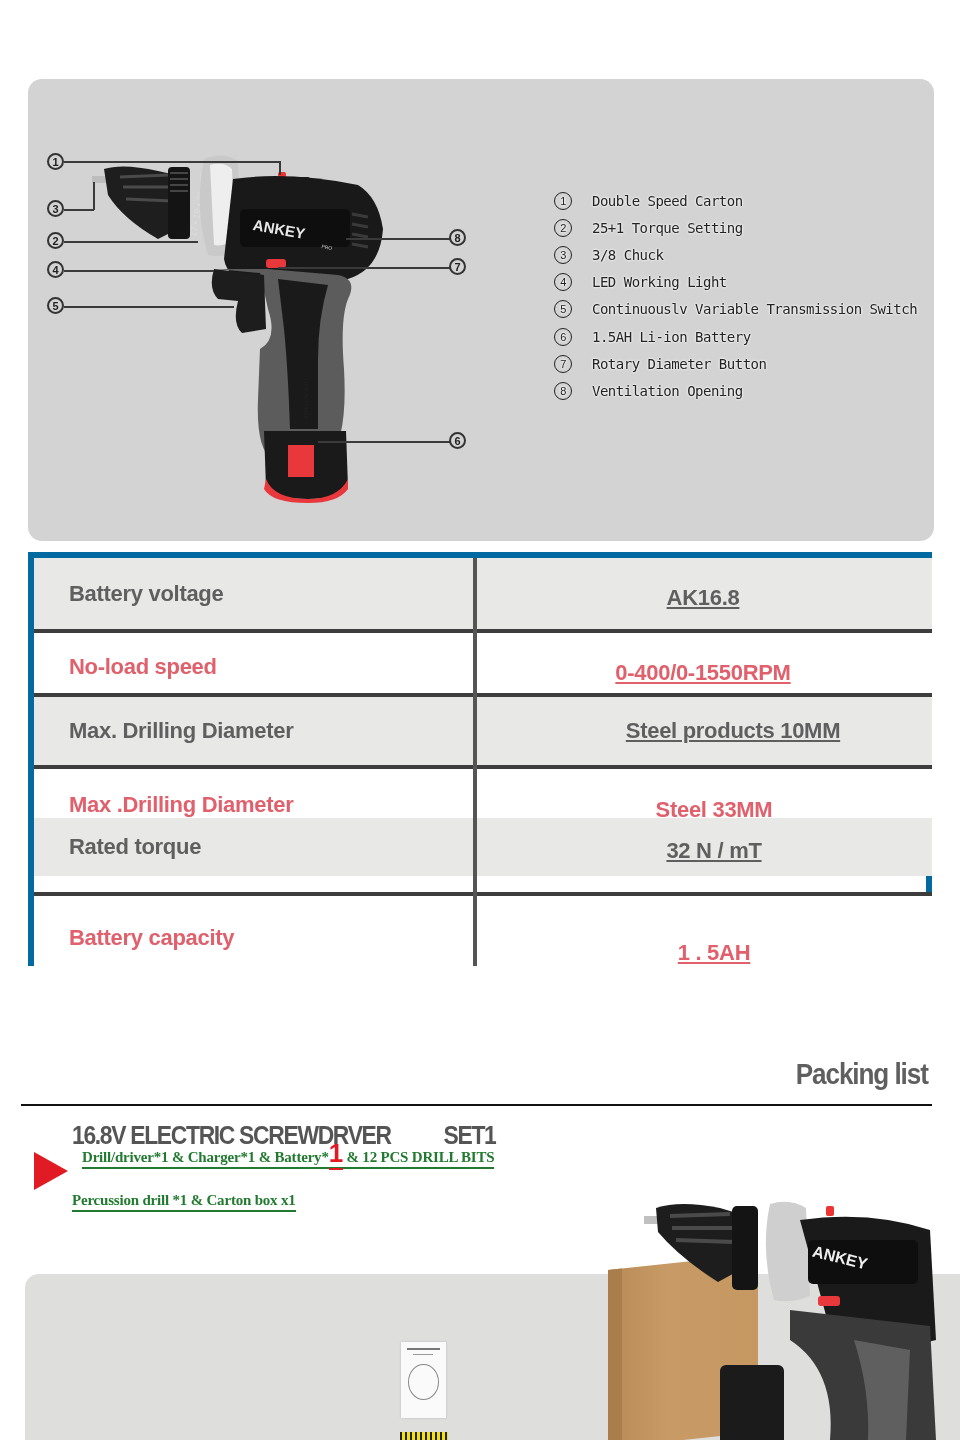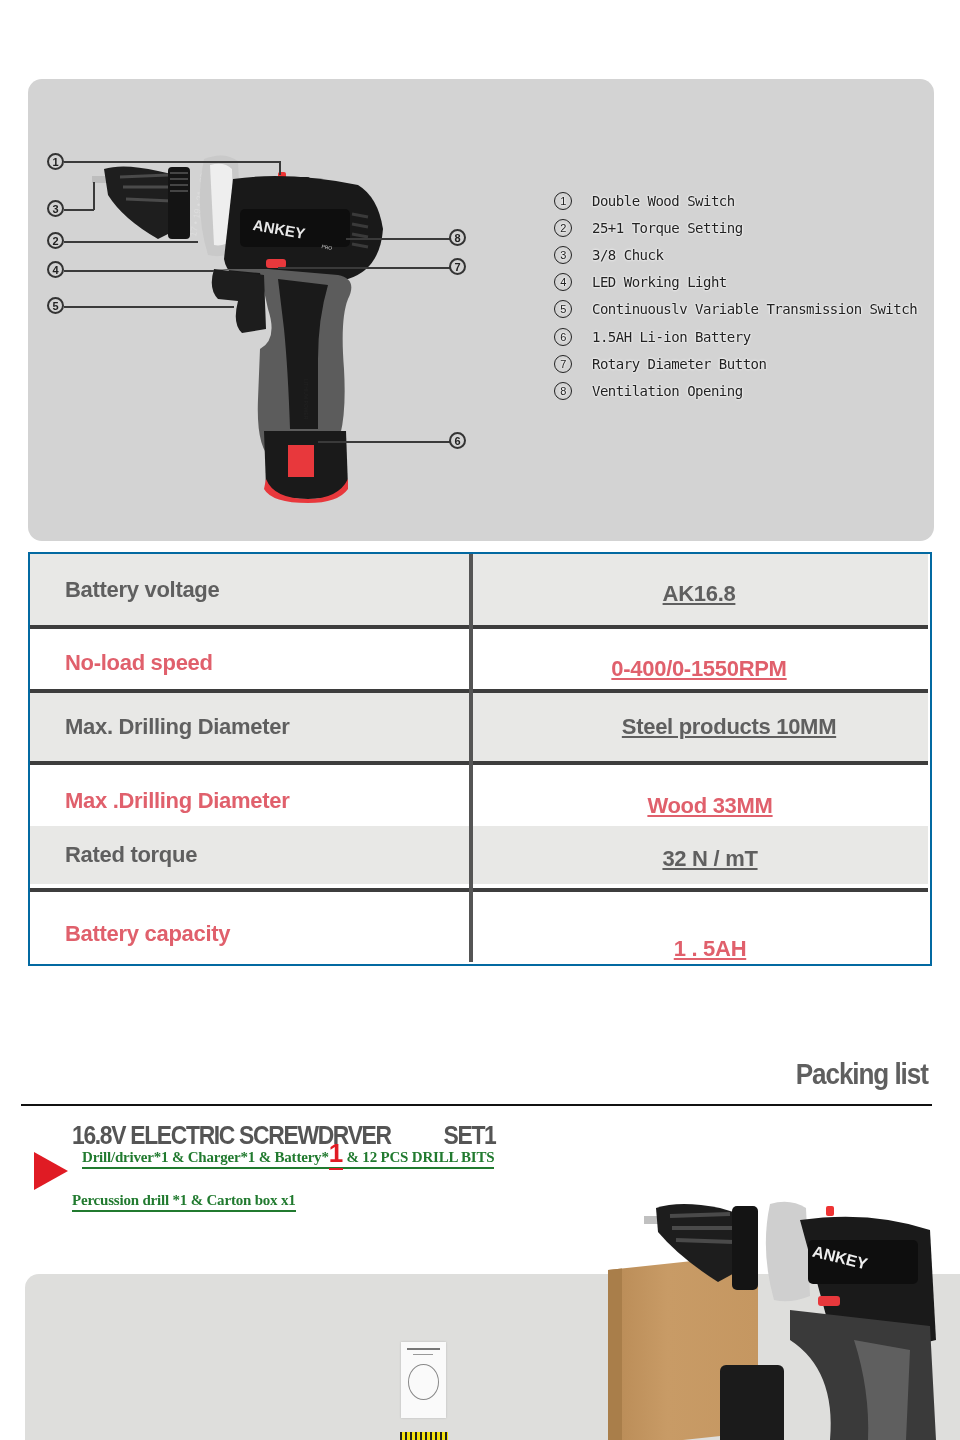--- a/index.html
+++ b/index.html
@@ -23,21 +23,21 @@
   .legend-item { display: flex; align-items: center; height: 27.2px; color: #222;
     font-family: "DejaVu Sans Mono", monospace; font-size: 14px; letter-spacing: -0.5px;
     text-shadow: 0 0 3px #fff, 0 0 2px #fff; }
   .legend-item .num { width: 18px; height: 18px; border: 1.5px solid #222; border-radius: 50%;
     font: 11px "Liberation Sans", sans-serif; display: flex; align-items: center; justify-content: center;
     margin-right: 20px; }
 
   
   .spec-table {
     position: absolute; left: 28px; top: 552px; width: 904px; height: 414px;
-    border: 2px solid #0369a1; border-collapse: collapse;
+    border: 6px solid #0369a1; border-collapse: collapse;
   }
   .spec-row { position: absolute; left: 0; width: 898px; display: flex; }
   .spec-row.gray { background: #e8e8e6; }
   .spec-row.white { background: #ffffff; }
   .spec-row .label { width: 440px; padding-left: 35px; display: flex; align-items: center;
     font: bold 22px "Liberation Sans", sans-serif; letter-spacing: -0.3px; }
   .spec-row .value { flex: 1; display: flex; align-items: center; justify-content: center;
     font: bold 22px "Liberation Sans", sans-serif; letter-spacing: -0.3px; text-decoration: underline; }
   .spec-row .c-gray { color: #5f5f5f; }
   .spec-row .c-red { color: #e0606c; }
@@ -147,21 +147,21 @@
 
   <div class="callout-line" style="left:250px;top:188px;width:172px;"></div>
   <div class="callout-num" style="left:421px;top:179px;">7</div>
 
   <div class="callout-line" style="left:290px;top:362px;width:132px;"></div>
   <div class="callout-num" style="left:421px;top:353px;">6</div>
 
   <div class="legend-list">
     <div class="legend-item">
         <span class="num">1</span>
-        <span>Double Wood Switch</span>
+        <span>Double Speed Carton</span>
       </div>
     <div class="legend-item">
         <span class="num">2</span>
         <span>25+1 Torque Setting</span>
       </div>
     <div class="legend-item">
         <span class="num">3</span>
         <span>3/8 Chuck</span>
       </div>
     <div class="legend-item">
@@ -201,25 +201,25 @@
   <div class="hsep" style="top:135px;"></div>
 
   <div class="spec-row gray" style="top:139px;height:68px;">
     <div class="label c-gray">Max. Drilling Diameter</div>
     <div class="value c-gray" style="padding-left:60px;">Steel products 10MM</div>
   </div>
   <div class="hsep" style="top:207px;"></div>
 
   <div class="spec-row white" style="top:211px;height:61px;">
     <div class="label c-red" style="padding-top:10px;">Max .Drilling Diameter</div>
-    <div class="value c-red" style="padding-left:22px;padding-top:20px;">Wood 33MM</div>
+    <div class="value c-red" style="padding-left:22px;padding-top:20px;">Steel 33MM</div>
   </div>
   <div class="hsep" style="top:272px;"></div>
 
-  <div class="spec-row gray" style="top:272px;height:58px;">
+  <div class="spec-row gray" style="top:260px;height:58px;">
     <div class="label c-gray">Rated torque</div>
     <div class="value c-gray" style="padding-left:22px;padding-top:8px;">32 N / mT</div>
   </div>
   <div class="hsep" style="top:334px;"></div>
 
   <div class="spec-row white" style="top:338px;height:70px;">
     <div class="label c-red" style="padding-top:14px;">Battery capacity</div>
     <div class="value c-red" style="padding-left:22px;padding-top:44px;">1 . 5AH</div>
   </div>
 

